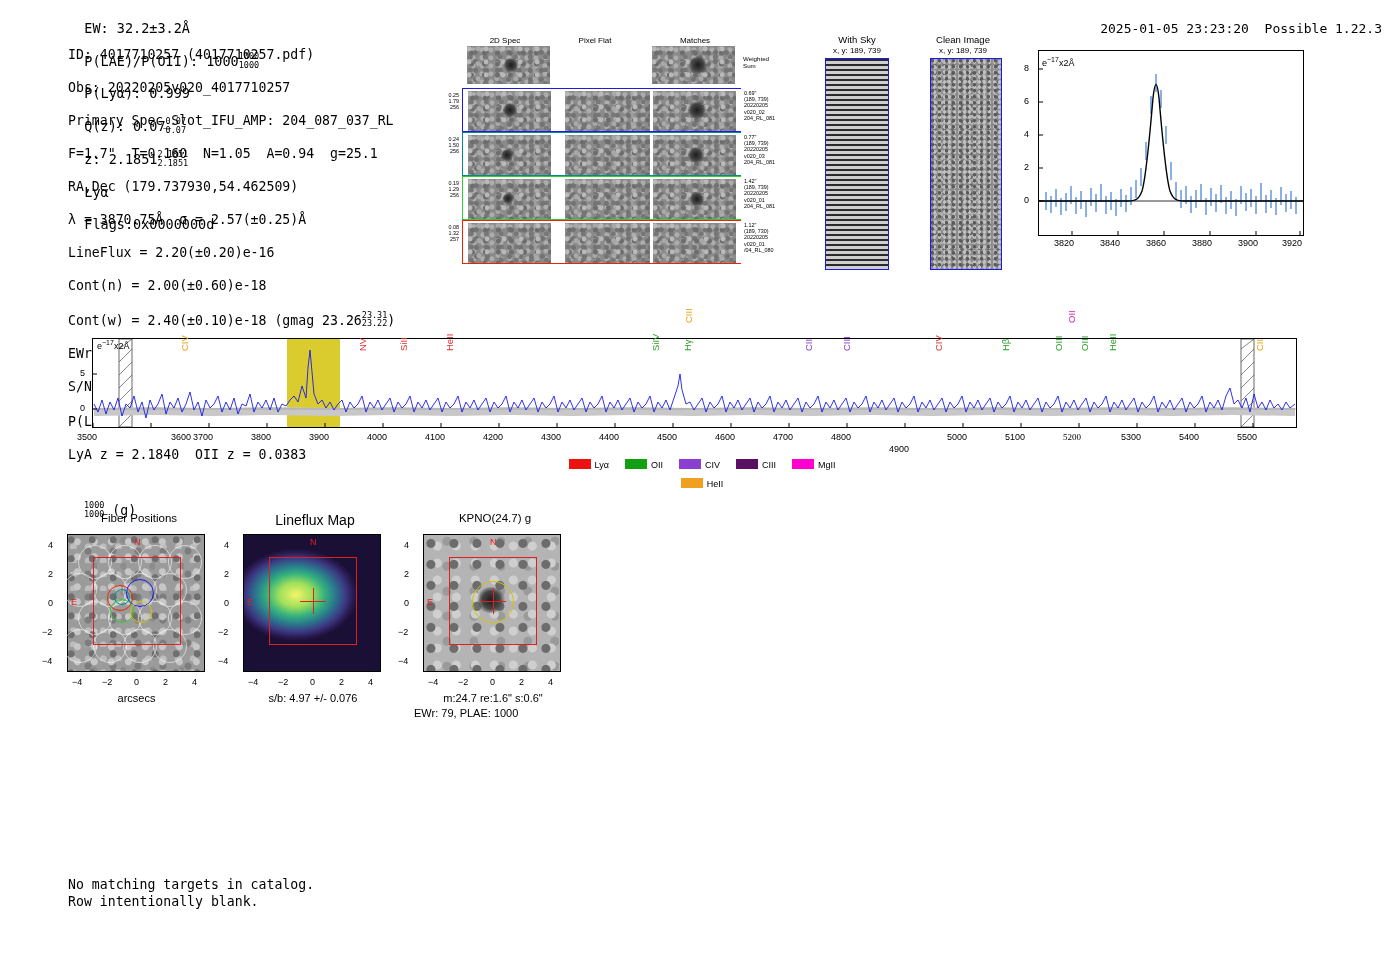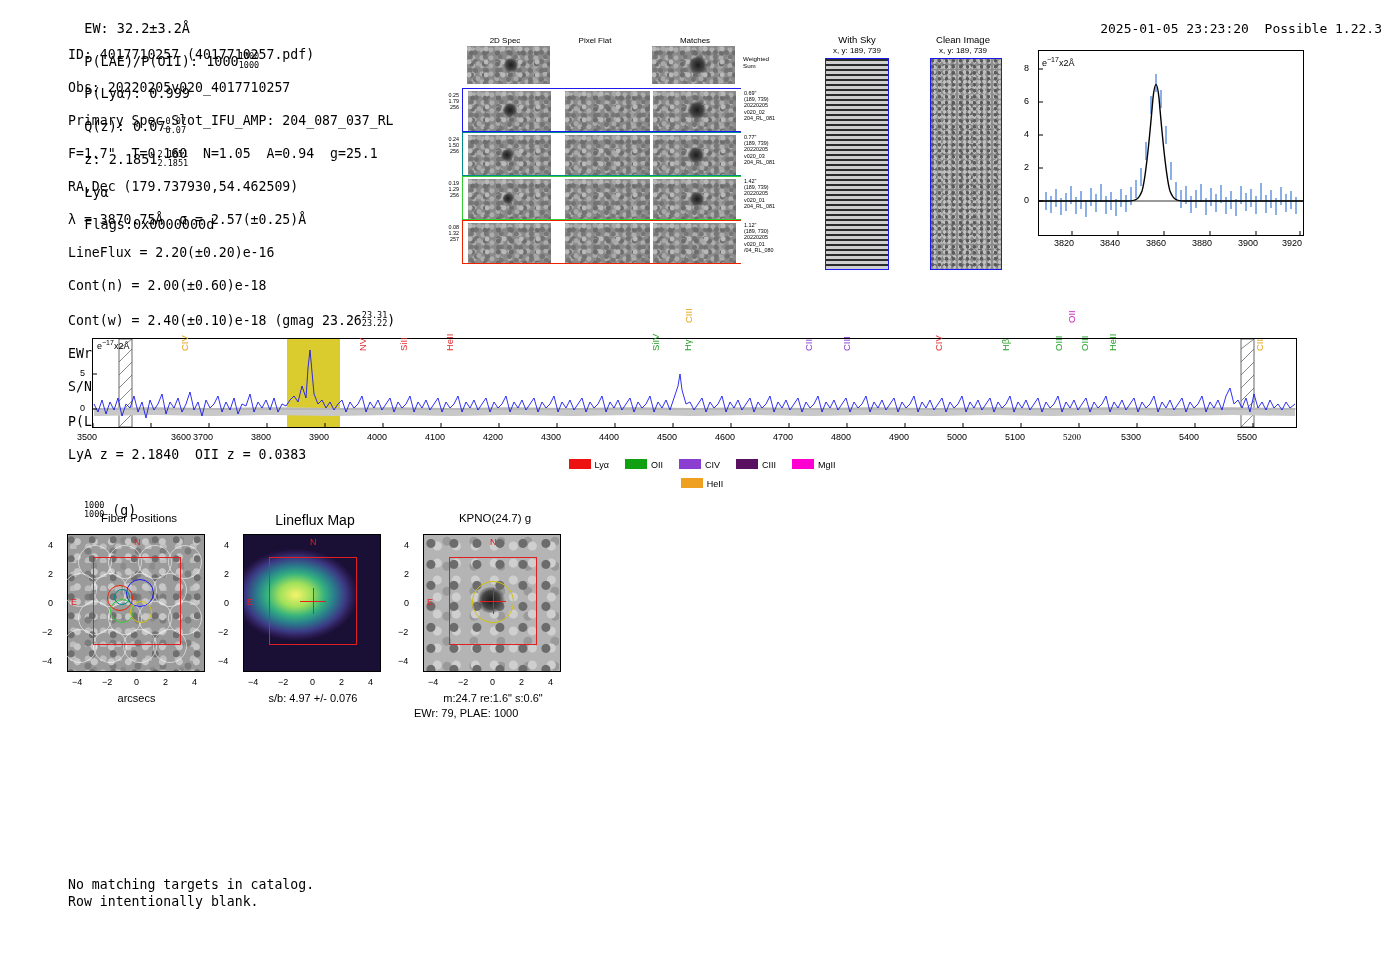--- a/index.html
+++ b/index.html
@@ -393,21 +393,21 @@
   <div class="abs axlabel9" style="left:309px;top:432px;">3900</div>
   <div class="abs axlabel9" style="left:367px;top:432px;">4000</div>
   <div class="abs axlabel9" style="left:425px;top:432px;">4100</div>
   <div class="abs axlabel9" style="left:483px;top:432px;">4200</div>
   <div class="abs axlabel9" style="left:541px;top:432px;">4300</div>
   <div class="abs axlabel9" style="left:599px;top:432px;">4400</div>
   <div class="abs axlabel9" style="left:657px;top:432px;text-align:center;">4500</div>
   <div class="abs axlabel9" style="left:715px;top:432px;">4600</div>
   <div class="abs axlabel9" style="left:773px;top:432px;">4700</div>
   <div class="abs axlabel9" style="left:831px;top:432px;">4800</div>
-  <div class="abs axlabel9" style="left:889px;top:432px;">4900</div>
+  <div class="abs axlabel9" style="left:889px;top:444px;">4900</div>
   <div class="abs axlabel9" style="left:947px;top:432px;">5000</div>
   <div class="abs axlabel9" style="left:1005px;top:432px;">5100</div>
   <div class="abs axlabel9" style="left:1063px;top:432px;font-family:Liberation Serif, serif;">5200</div>
   <div class="abs axlabel9" style="left:1121px;top:432px;">5300</div>
   <div class="abs axlabel9" style="left:1179px;top:432px;">5400</div>
   <div class="abs axlabel9" style="left:1237px;top:432px;">5500</div>
 </div>
 
 <div class="abs" style="left:0;top:0;">
   <div class="linelab" style="left:190px;top:340px;color:#e8a21c;">CIV</div>

